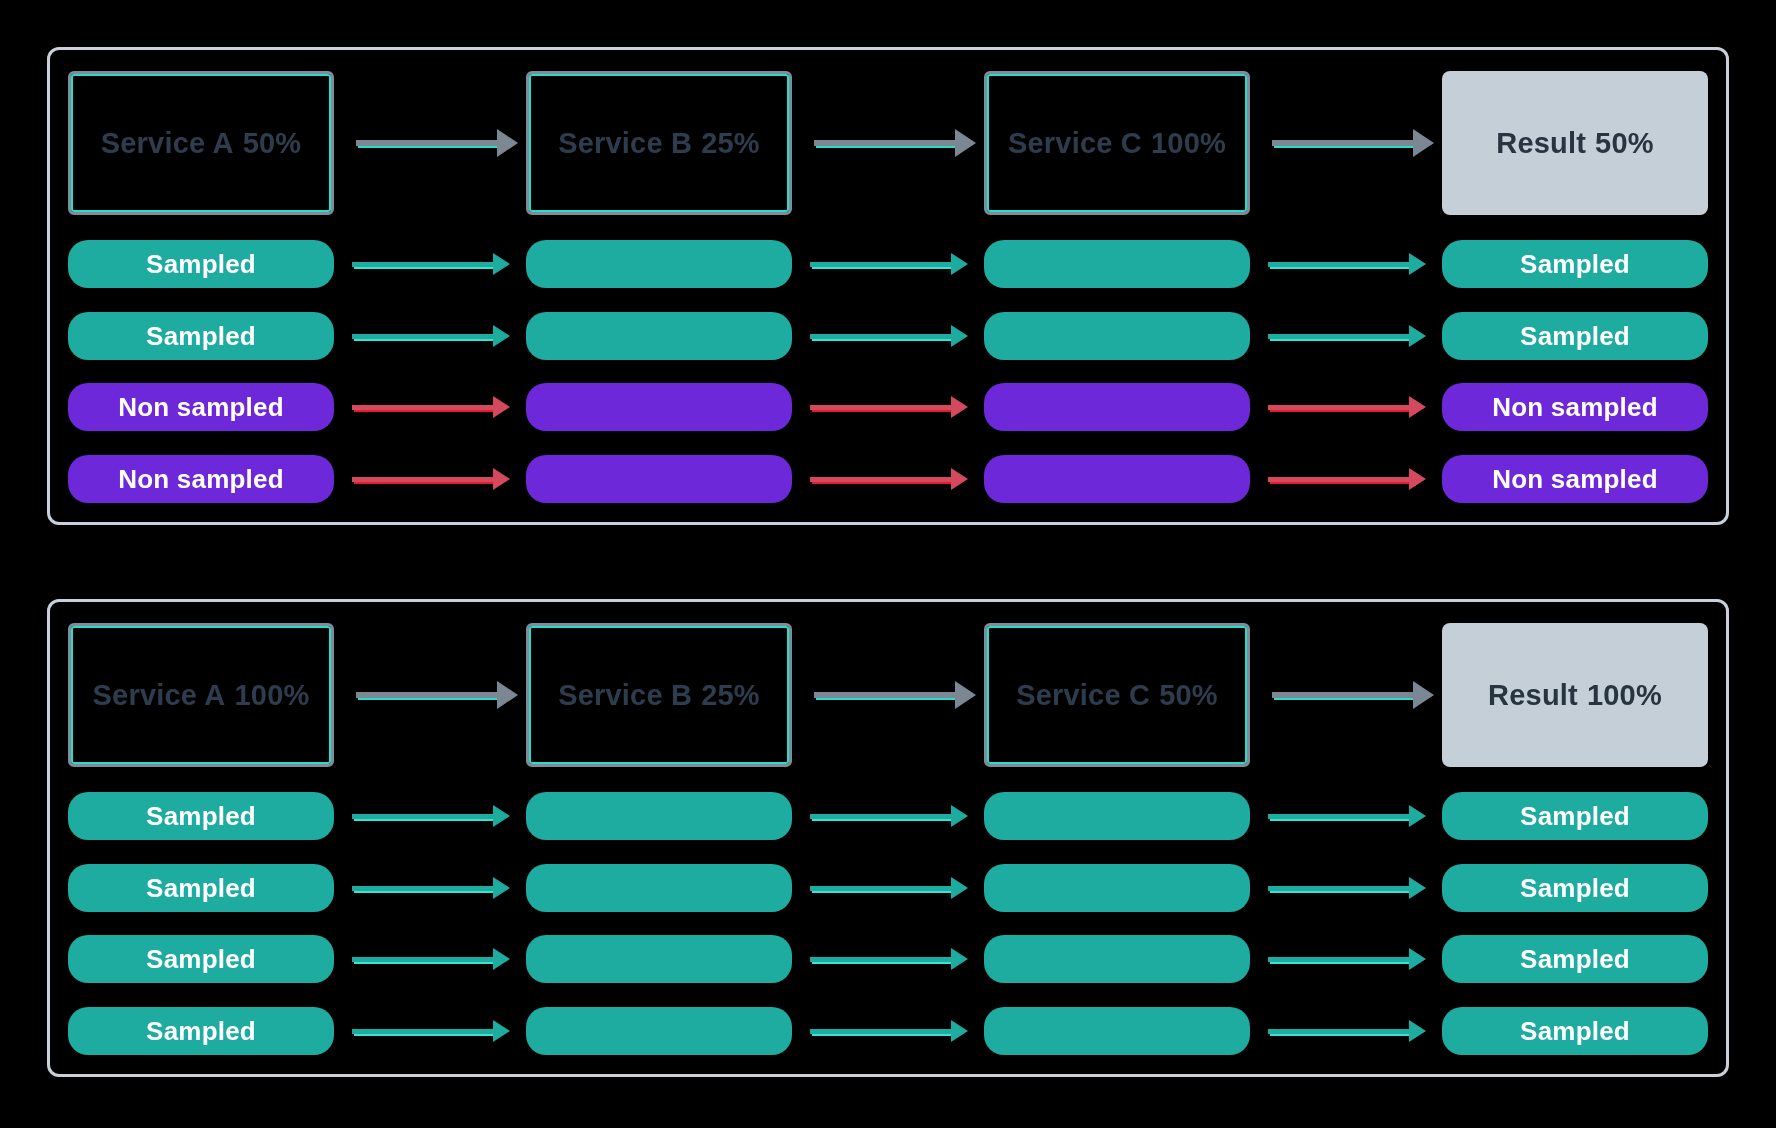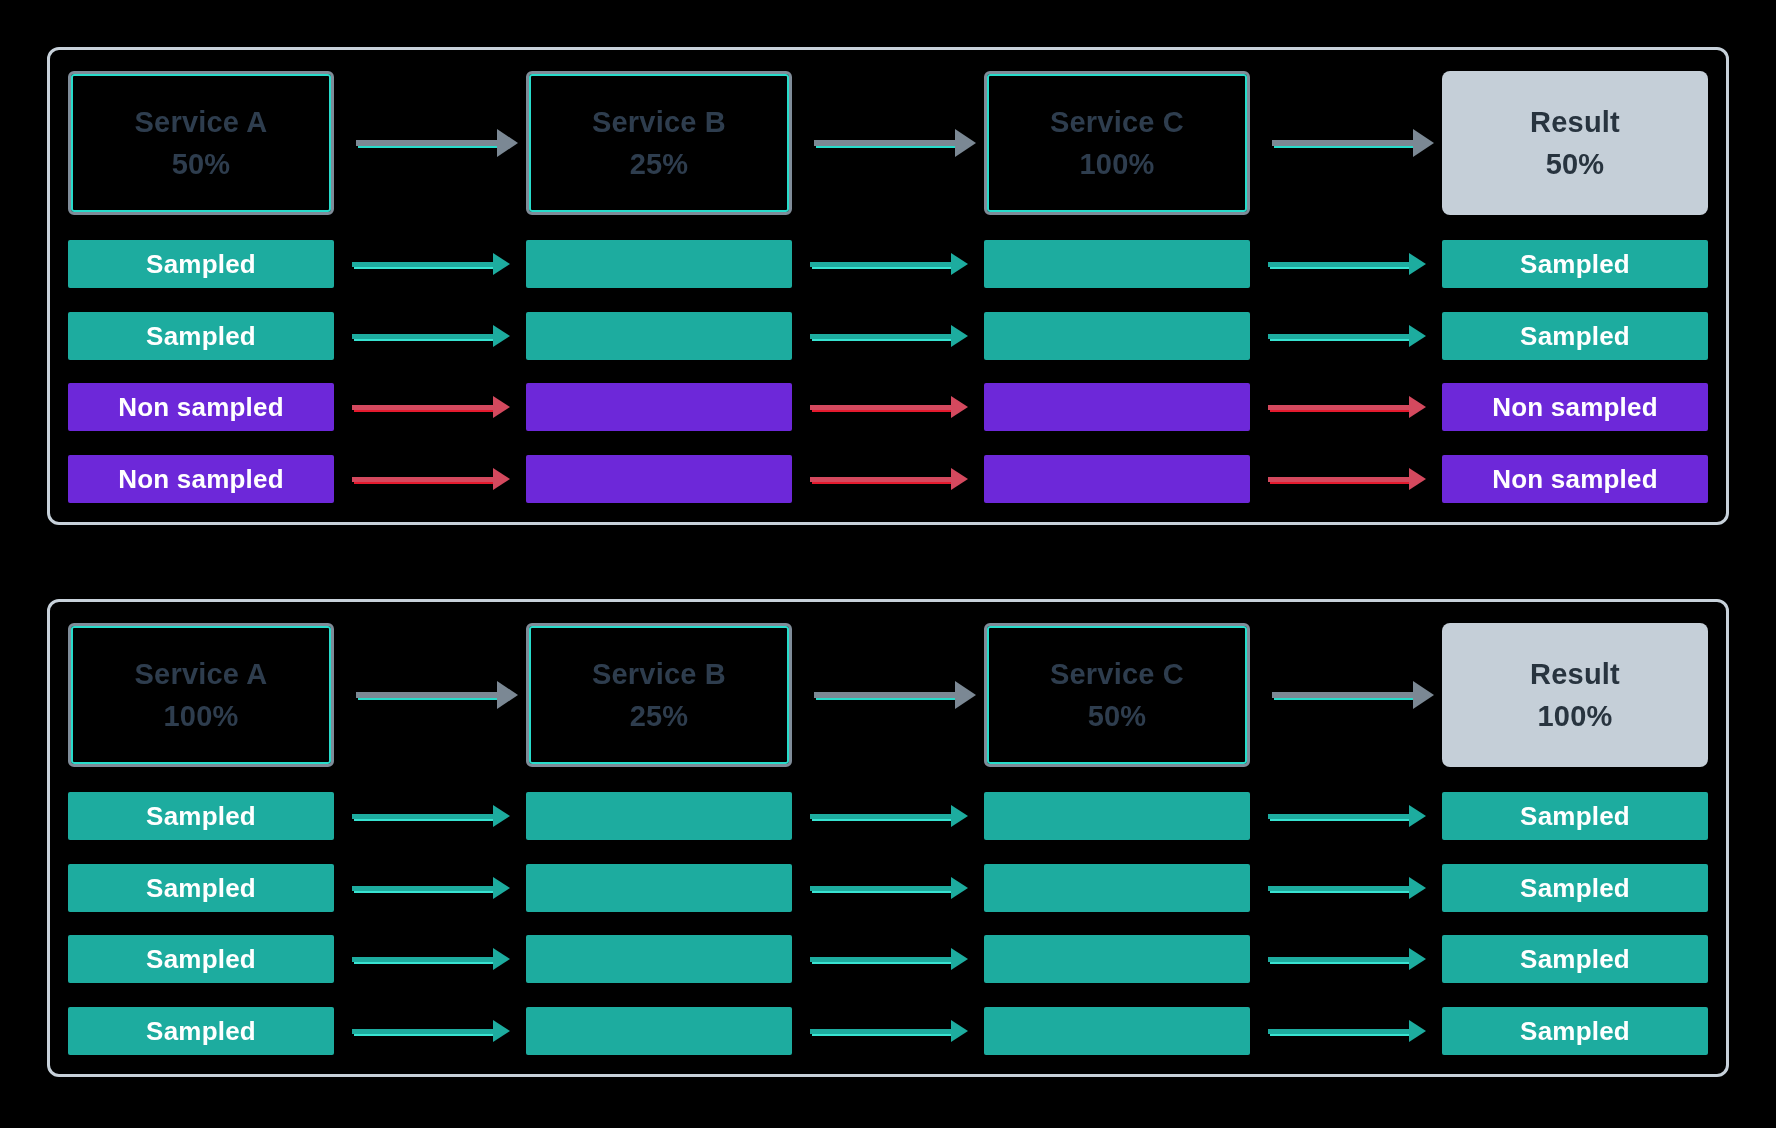--- a/index.html
+++ b/index.html
@@ -14,30 +14,30 @@
     border:3px solid #C7D1DA;border-radius:12px;background:transparent;
   }
   #panel-1{top:47px}
   #panel-2{top:599px}
 
   
   .node{
     position:absolute;top:21px;width:266px;height:144px;
     border:3px solid #7F8C99;border-radius:6px;
     box-shadow:inset 0 0 0 2px #27DCCB;
-    display:flex;flex-direction:column;align-items:center;justify-content:center;gap:9px;
+    display:flex;flex-direction:row;align-items:center;justify-content:center;gap:9px;
     color:#2E3D4E;font-weight:700;font-size:29px;letter-spacing:.2px;
   }
   .node.result{
     border:none;box-shadow:none;background:#C5CFD8;color:#28343F;border-radius:8px;
   }
 
   
   .bar{
-    position:absolute;width:266px;height:48px;border-radius:2px;
+    position:absolute;width:266px;height:48px;border-radius:20px;
     display:flex;align-items:center;justify-content:center;
     color:#FFFFFF;font-size:26px;font-weight:700;letter-spacing:.2px;
   }
   .bar.sampled{background:#1DAC9F}
   .bar.non_sampled{background:#6d28d9}
 
   
   .arrow{position:absolute;height:24px;display:flex;align-items:center}
   .arrow .shaft{flex:1;height:5px;position:relative}
   .arrow .shaft::after{content:"";position:absolute;left:2px;right:0;top:5px;height:2px}

